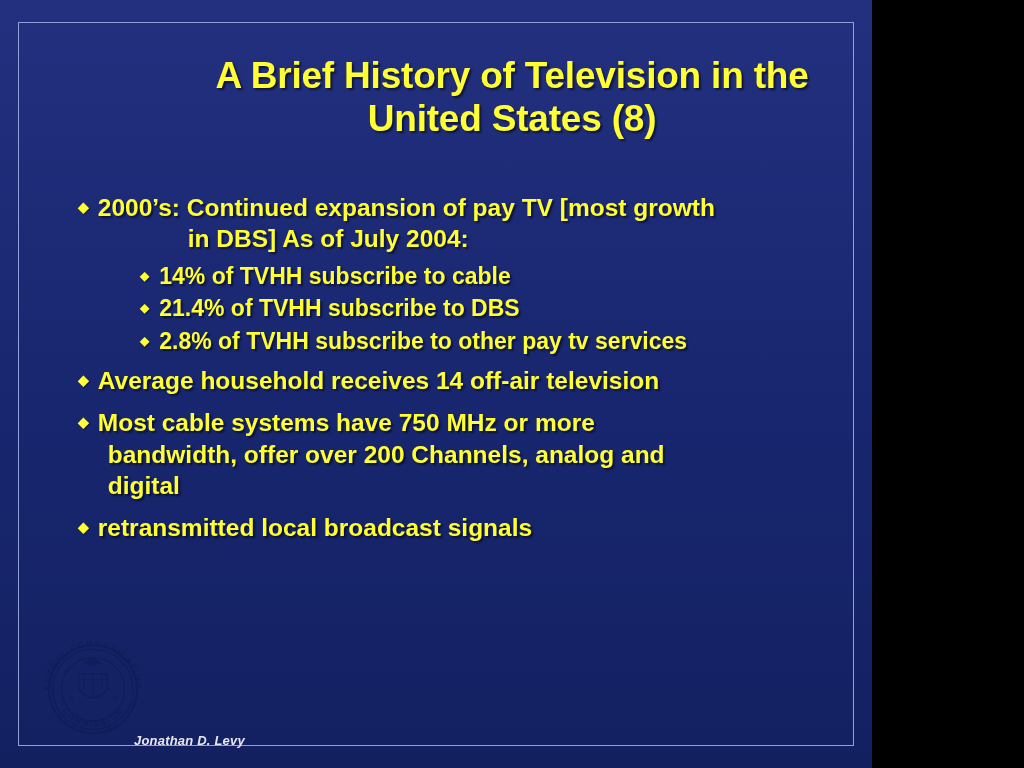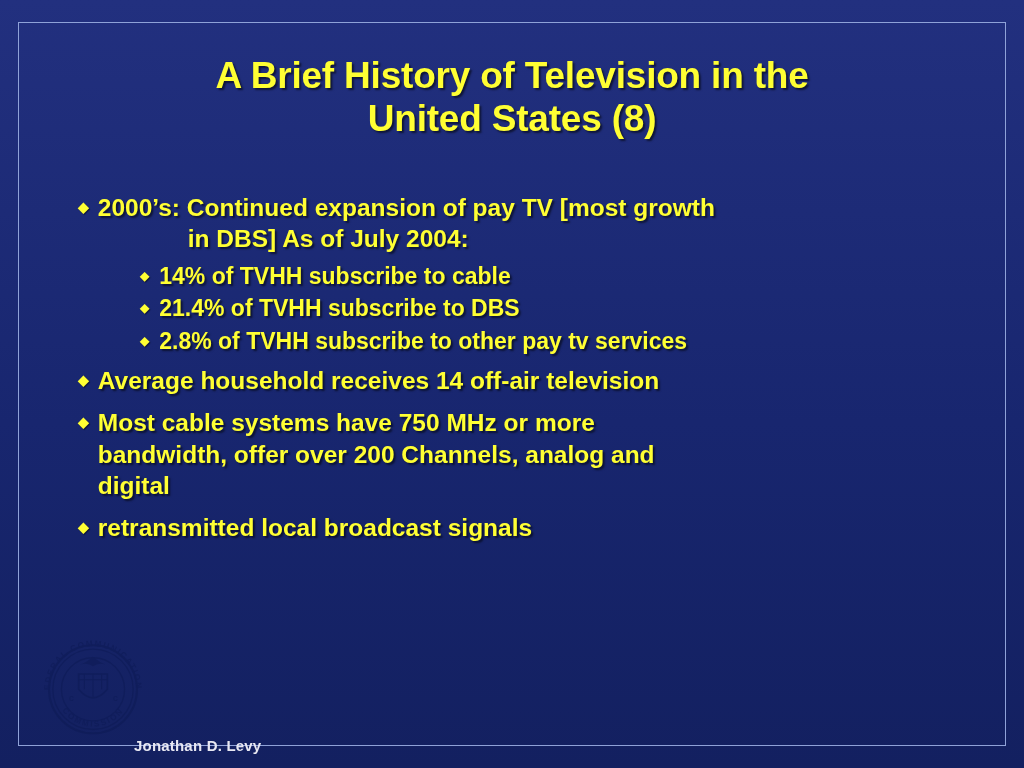--- a/index.html
+++ b/index.html
@@ -8,21 +8,21 @@
     background: #000000;
   }
   body {
     width: 1024px;
     height: 768px;
     overflow: hidden;
     font-family: "Liberation Sans", sans-serif;
   }
   .slide {
     position: relative;
-    width: 1024px;
+    width: 872px;
     height: 768px;
     background: #1b2a7a;
     background: linear-gradient(180deg, #22307f 0%, #18266f 55%, #132060 100%);
     box-sizing: border-box;
   }
   .slide-border {
     position: absolute;
     left: 18px;
     top: 22px;
     right: 18px;
@@ -82,44 +82,46 @@
   }
   .btext {
     flex: 1 1 auto;
   }
   .cont {
     display: block;
     margin-left: 90px;
   }
   .cont2 {
     display: block;
+    margin-left: 10px;
   }
   .cont3 {
     display: block;
     margin-left: 0px;
   }
   .gap-sm { height: 6px; }
   .gap-md { height: 10px; }
 
   .seal {
     position: absolute;
     left: 30px;
     bottom: 28px;
     width: 126px;
     height: 110px;
     opacity: 0.55;
   }
   .footer {
     position: absolute;
     left: 134px;
-    bottom: 14px;
+    bottom: 20px;
     color: #e8e8f2;
-    font-size: 15px;
+    font-size: 13px;
     font-weight: bold;
     letter-spacing: 0.2px;
+    font-style: italic;
   }
 </style>
 </head>
 <body>
 
 <div class="slide">
   <div class="slide-border"></div>
 
   <div class="title">
     <span>A Brief History of Television in the</span>

